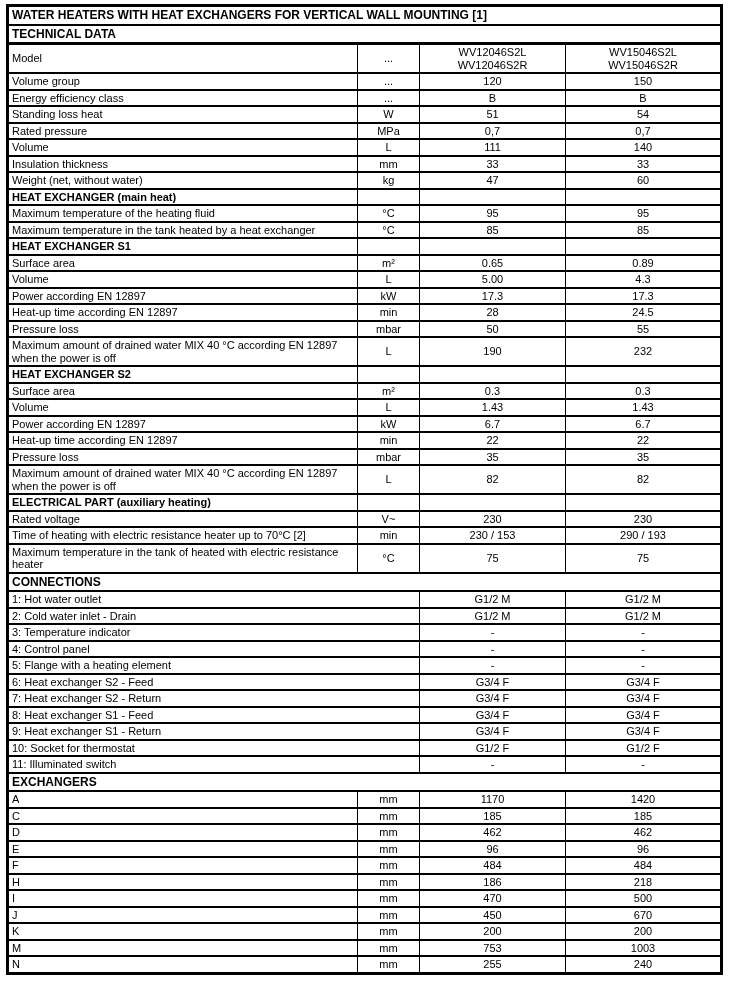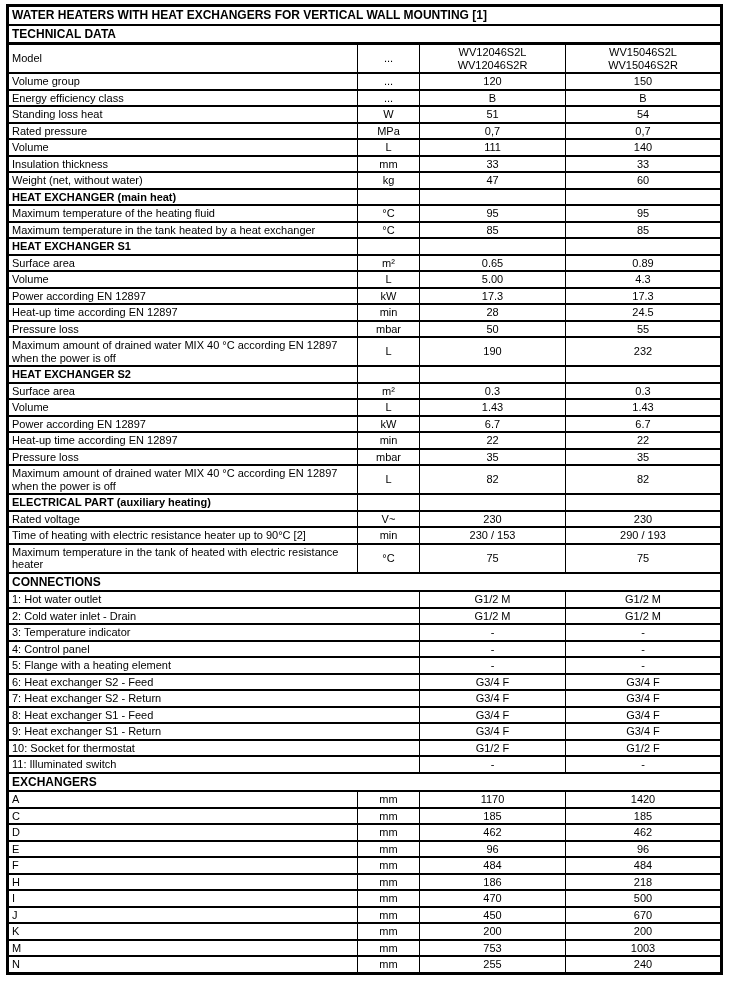--- a/index.html
+++ b/index.html
@@ -229,21 +229,21 @@
           <td class="value-cell"></td>
           <td class="value-cell"></td>
         </tr>
         <tr>
           <td class="label-cell">Rated voltage</td>
           <td class="unit-cell">V~</td>
           <td class="value-cell">230</td>
           <td class="value-cell">230</td>
         </tr>
         <tr>
-          <td class="label-cell">Time of heating with electric resistance heater up to 90°C [2]</td>
+          <td class="label-cell">Time of heating with electric resistance heater up to 70°C [2]</td>
           <td class="unit-cell">min</td>
           <td class="value-cell">230 / 153</td>
           <td class="value-cell">290 / 193</td>
         </tr>
         <tr>
           <td class="label-cell">Maximum temperature in the tank of heated with electric resistance heater</td>
           <td class="unit-cell">°C</td>
           <td class="value-cell">75</td>
           <td class="value-cell">75</td>
         </tr>

